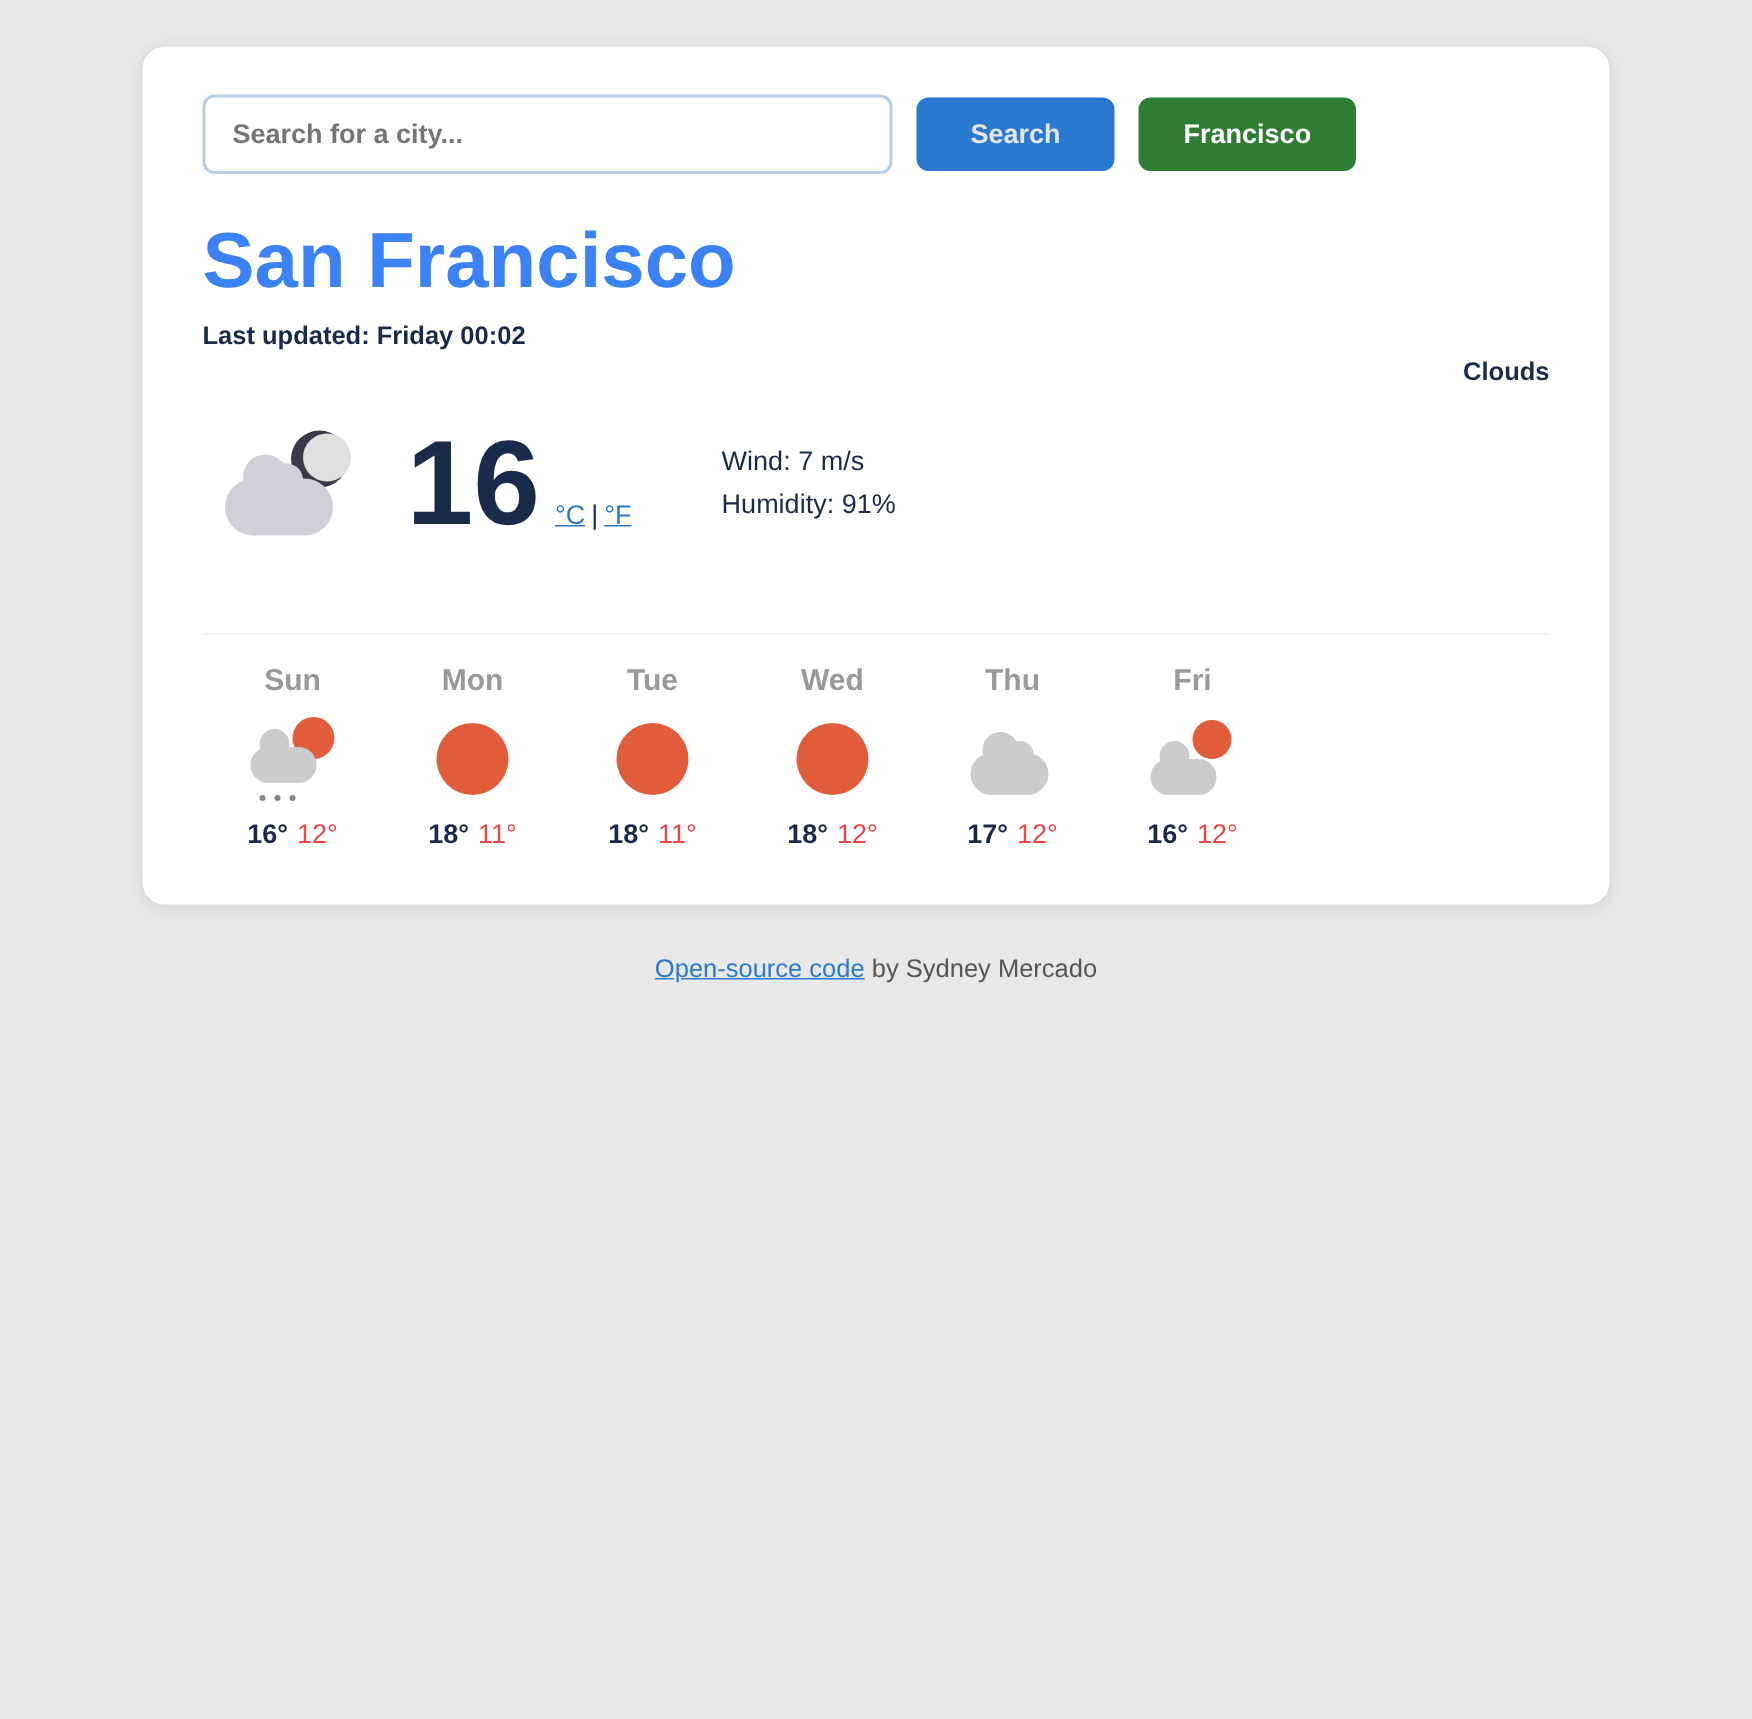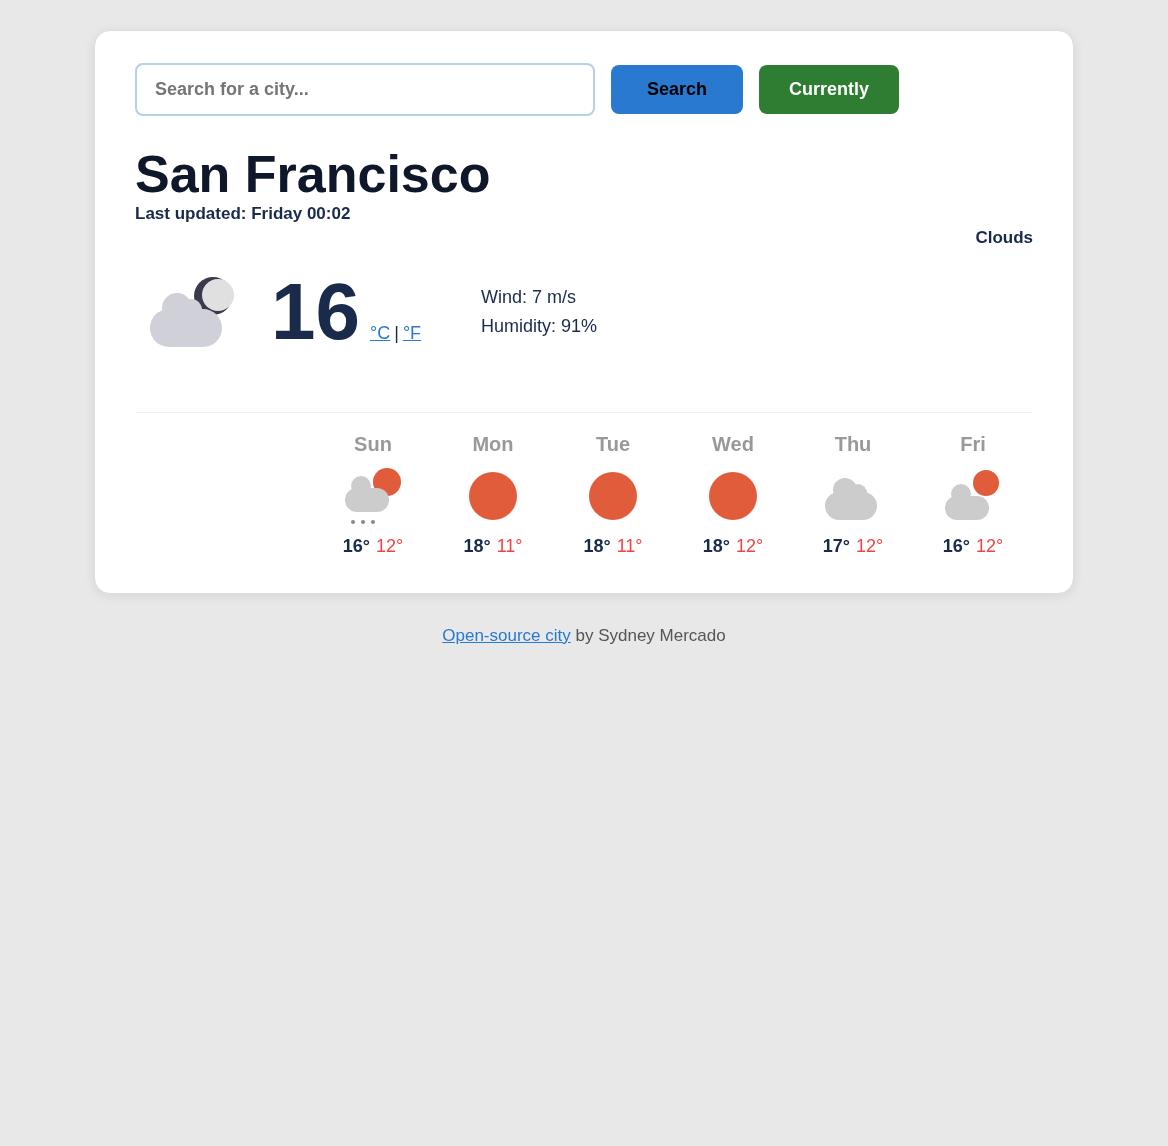--- a/index.html
+++ b/index.html
@@ -42,21 +42,21 @@
       outline: none;
       color: #333;
       background: #fff;
       font-weight: bold;
     }
 
     .btn-search {
       padding: 14px 36px;
       font-size: 18px;
       font-weight: 600;
-      color: #000000;
+      color: #e5e5e5;
       background: #2979d0;
       border: none;
       border-radius: 8px;
       cursor: pointer;
     }
 
     .btn-currently {
       padding: 14px 30px;
       font-size: 18px;
       font-weight: 600;
@@ -64,21 +64,22 @@
       background: #2e7d32;
       border: none;
       border-radius: 8px;
       cursor: pointer;
     }
 
     
     .city-name {
       font-size: 52px;
       font-weight: 700;
-      color: #0f172a;
+      color: #3b82f6;
+      margin-bottom: 10px;
     }
 
     
     .last-updated {
       font-size: 17px;
       font-weight: 700;
       color: #1a2a4a;
       margin-bottom: 4px;
     }
 
@@ -207,21 +208,21 @@
 
     .weather-details p {
       font-size: 18px;
       color: #1a2a4a;
       font-weight: 500;
     }
 
     
     .forecast-row {
       display: flex;
-      justify-content: flex-end;
+      justify-content: flex-start;
       padding-top: 20px;
       border-top: 1px solid #f0f0f0;
     }
 
     .forecast-day {
       display: flex;
       flex-direction: column;
       align-items: center;
       gap: 12px;
       min-width: 120px;
@@ -411,21 +412,21 @@
     }
   </style>
 </head>
 <body>
 
 <div class="card">
 
   <div class="search-row">
     <input class="search-input" type="text" placeholder="Search for a city..." style="">
     <button class="btn-search">Search</button>
-    <button class="btn-currently">Currently</button>
+    <button class="btn-currently">Francisco</button>
   </div>
 
   <h1 class="city-name">San Francisco</h1>
 
   <p class="last-updated">Last updated: Friday 00:02</p>
   <p class="condition-text">Clouds</p>
 
   <div class="current-weather">
     <div class="weather-icon-area">
 
@@ -528,14 +529,14 @@
       <div class="temp-row">
         <span class="temp-high">16°</span>
         <span class="temp-low">12°</span>
       </div>
     </div>
 
   </div>
 </div>
 
 <div class="footer">
-  <a>Open-source city</a><span> by Sydney Mercado</span>
+  <a>Open-source code</a><span> by Sydney Mercado</span>
 </div>
 
 </body></html>

